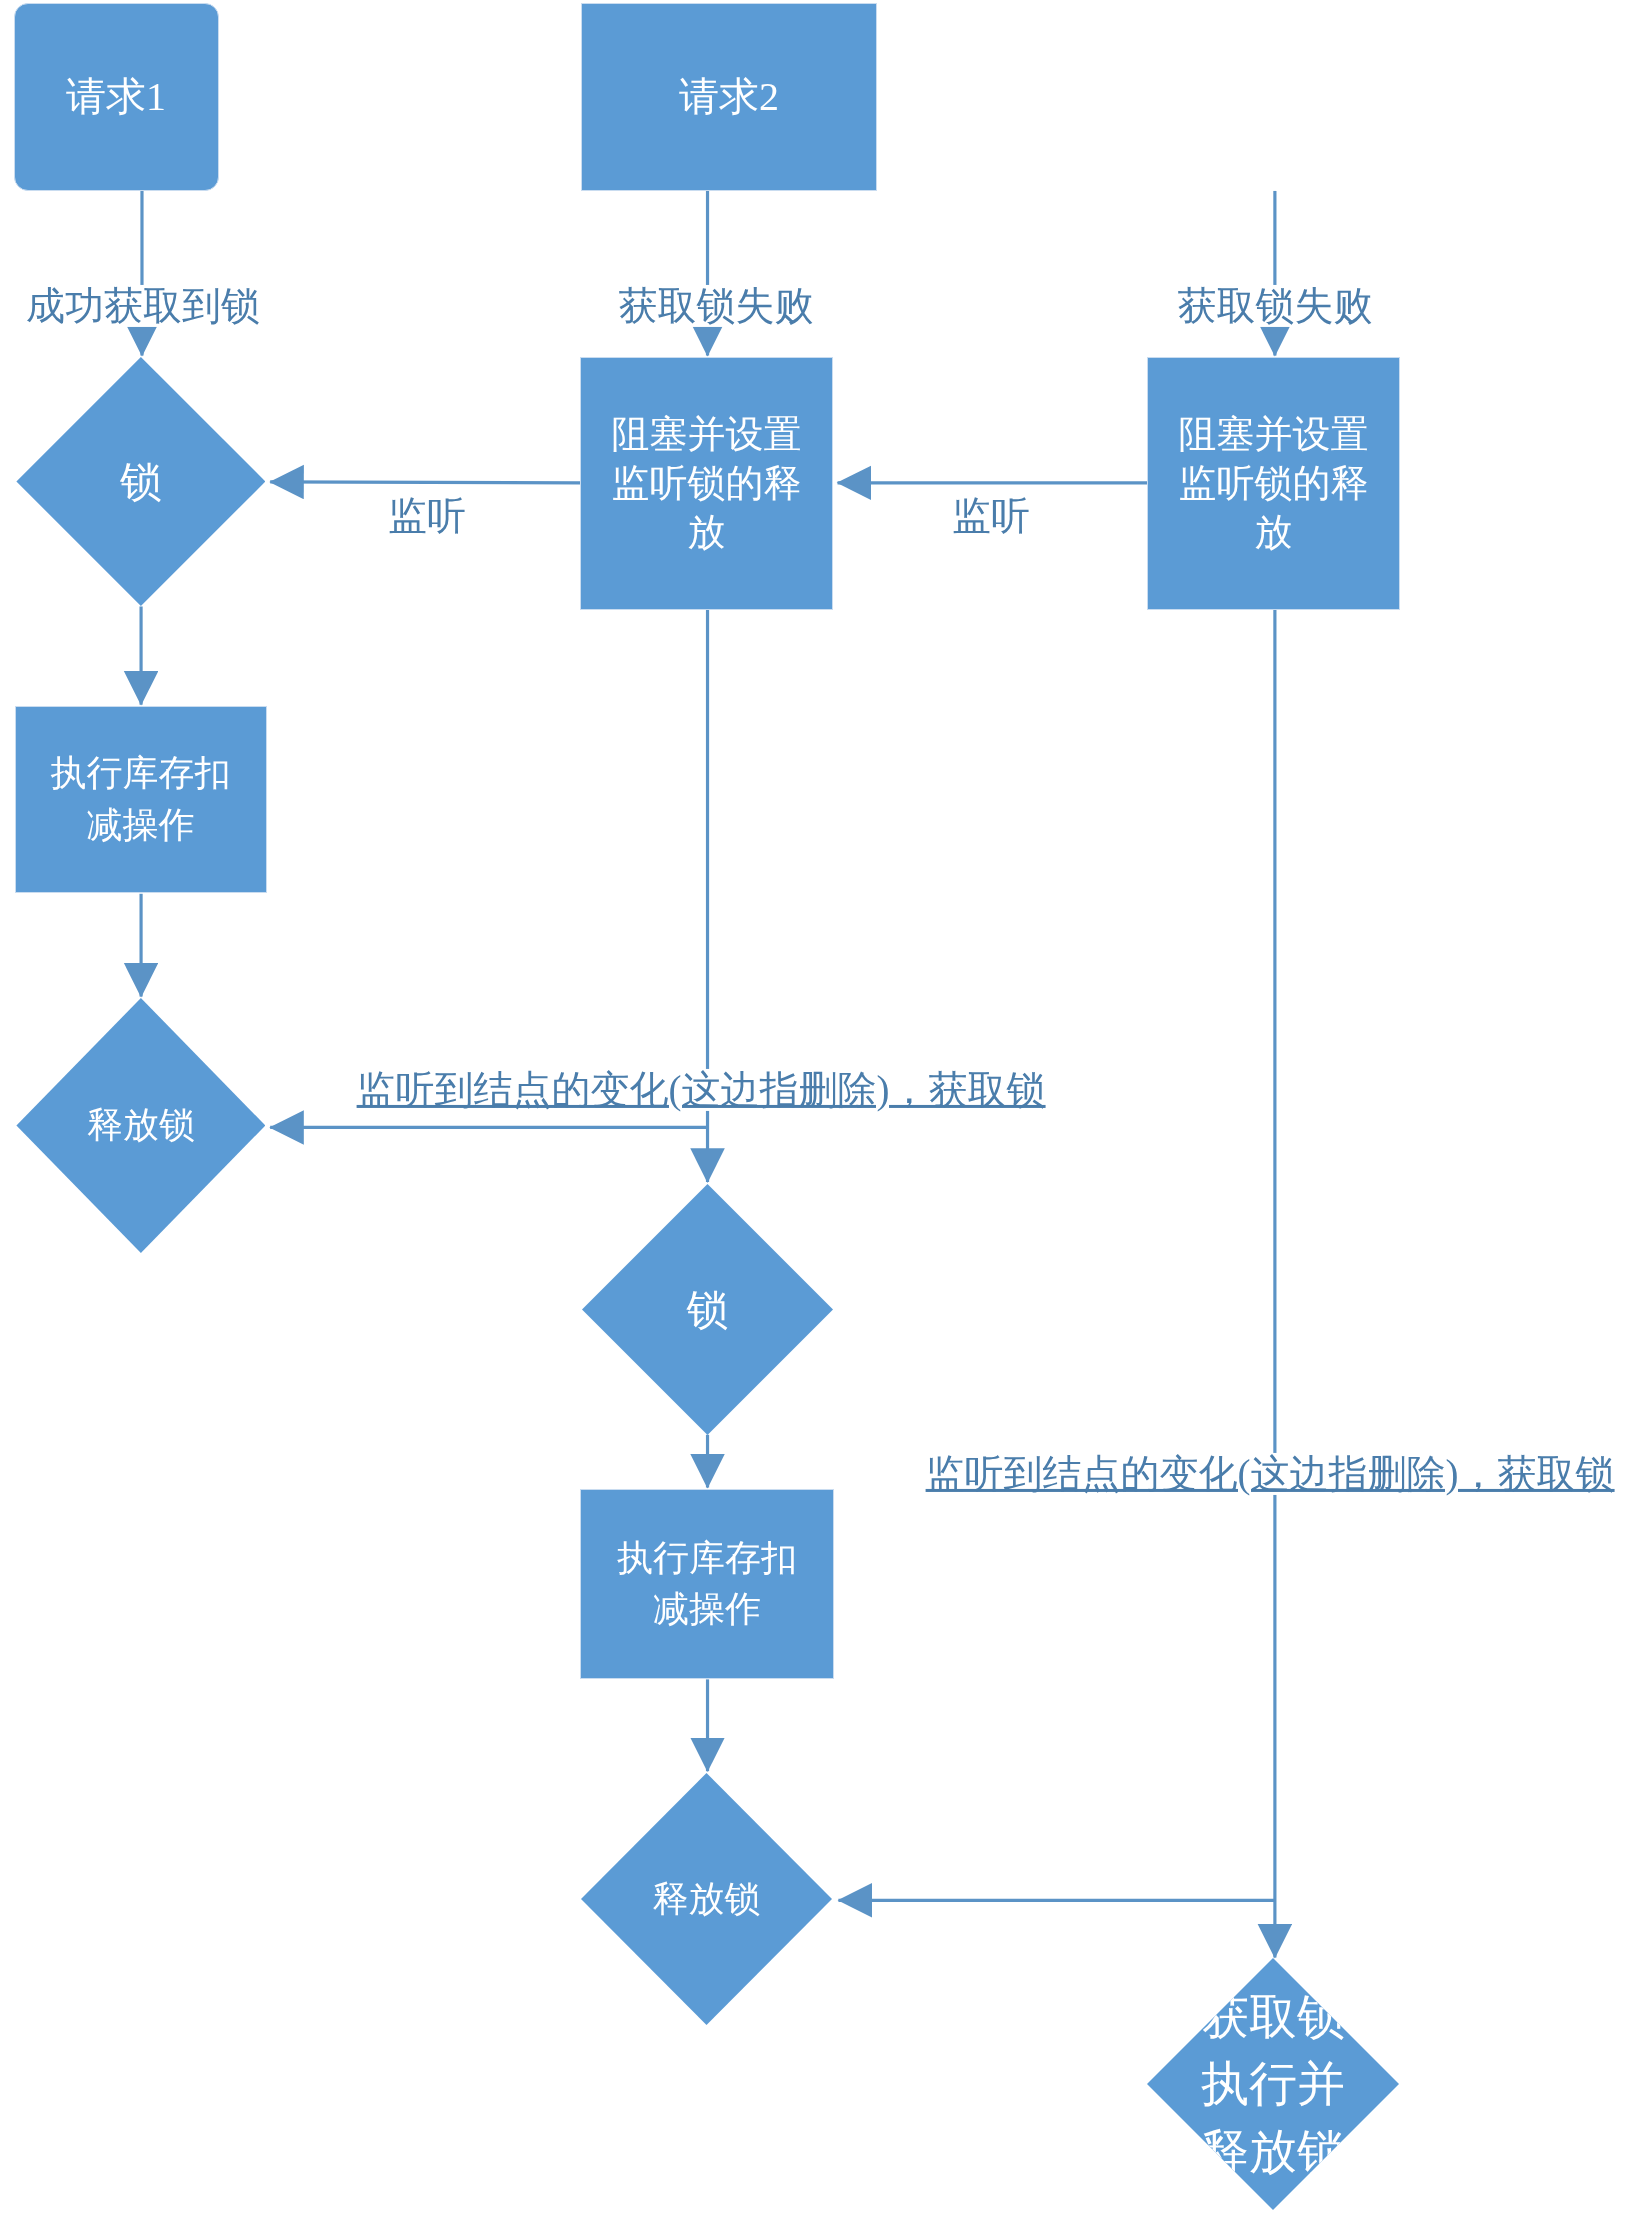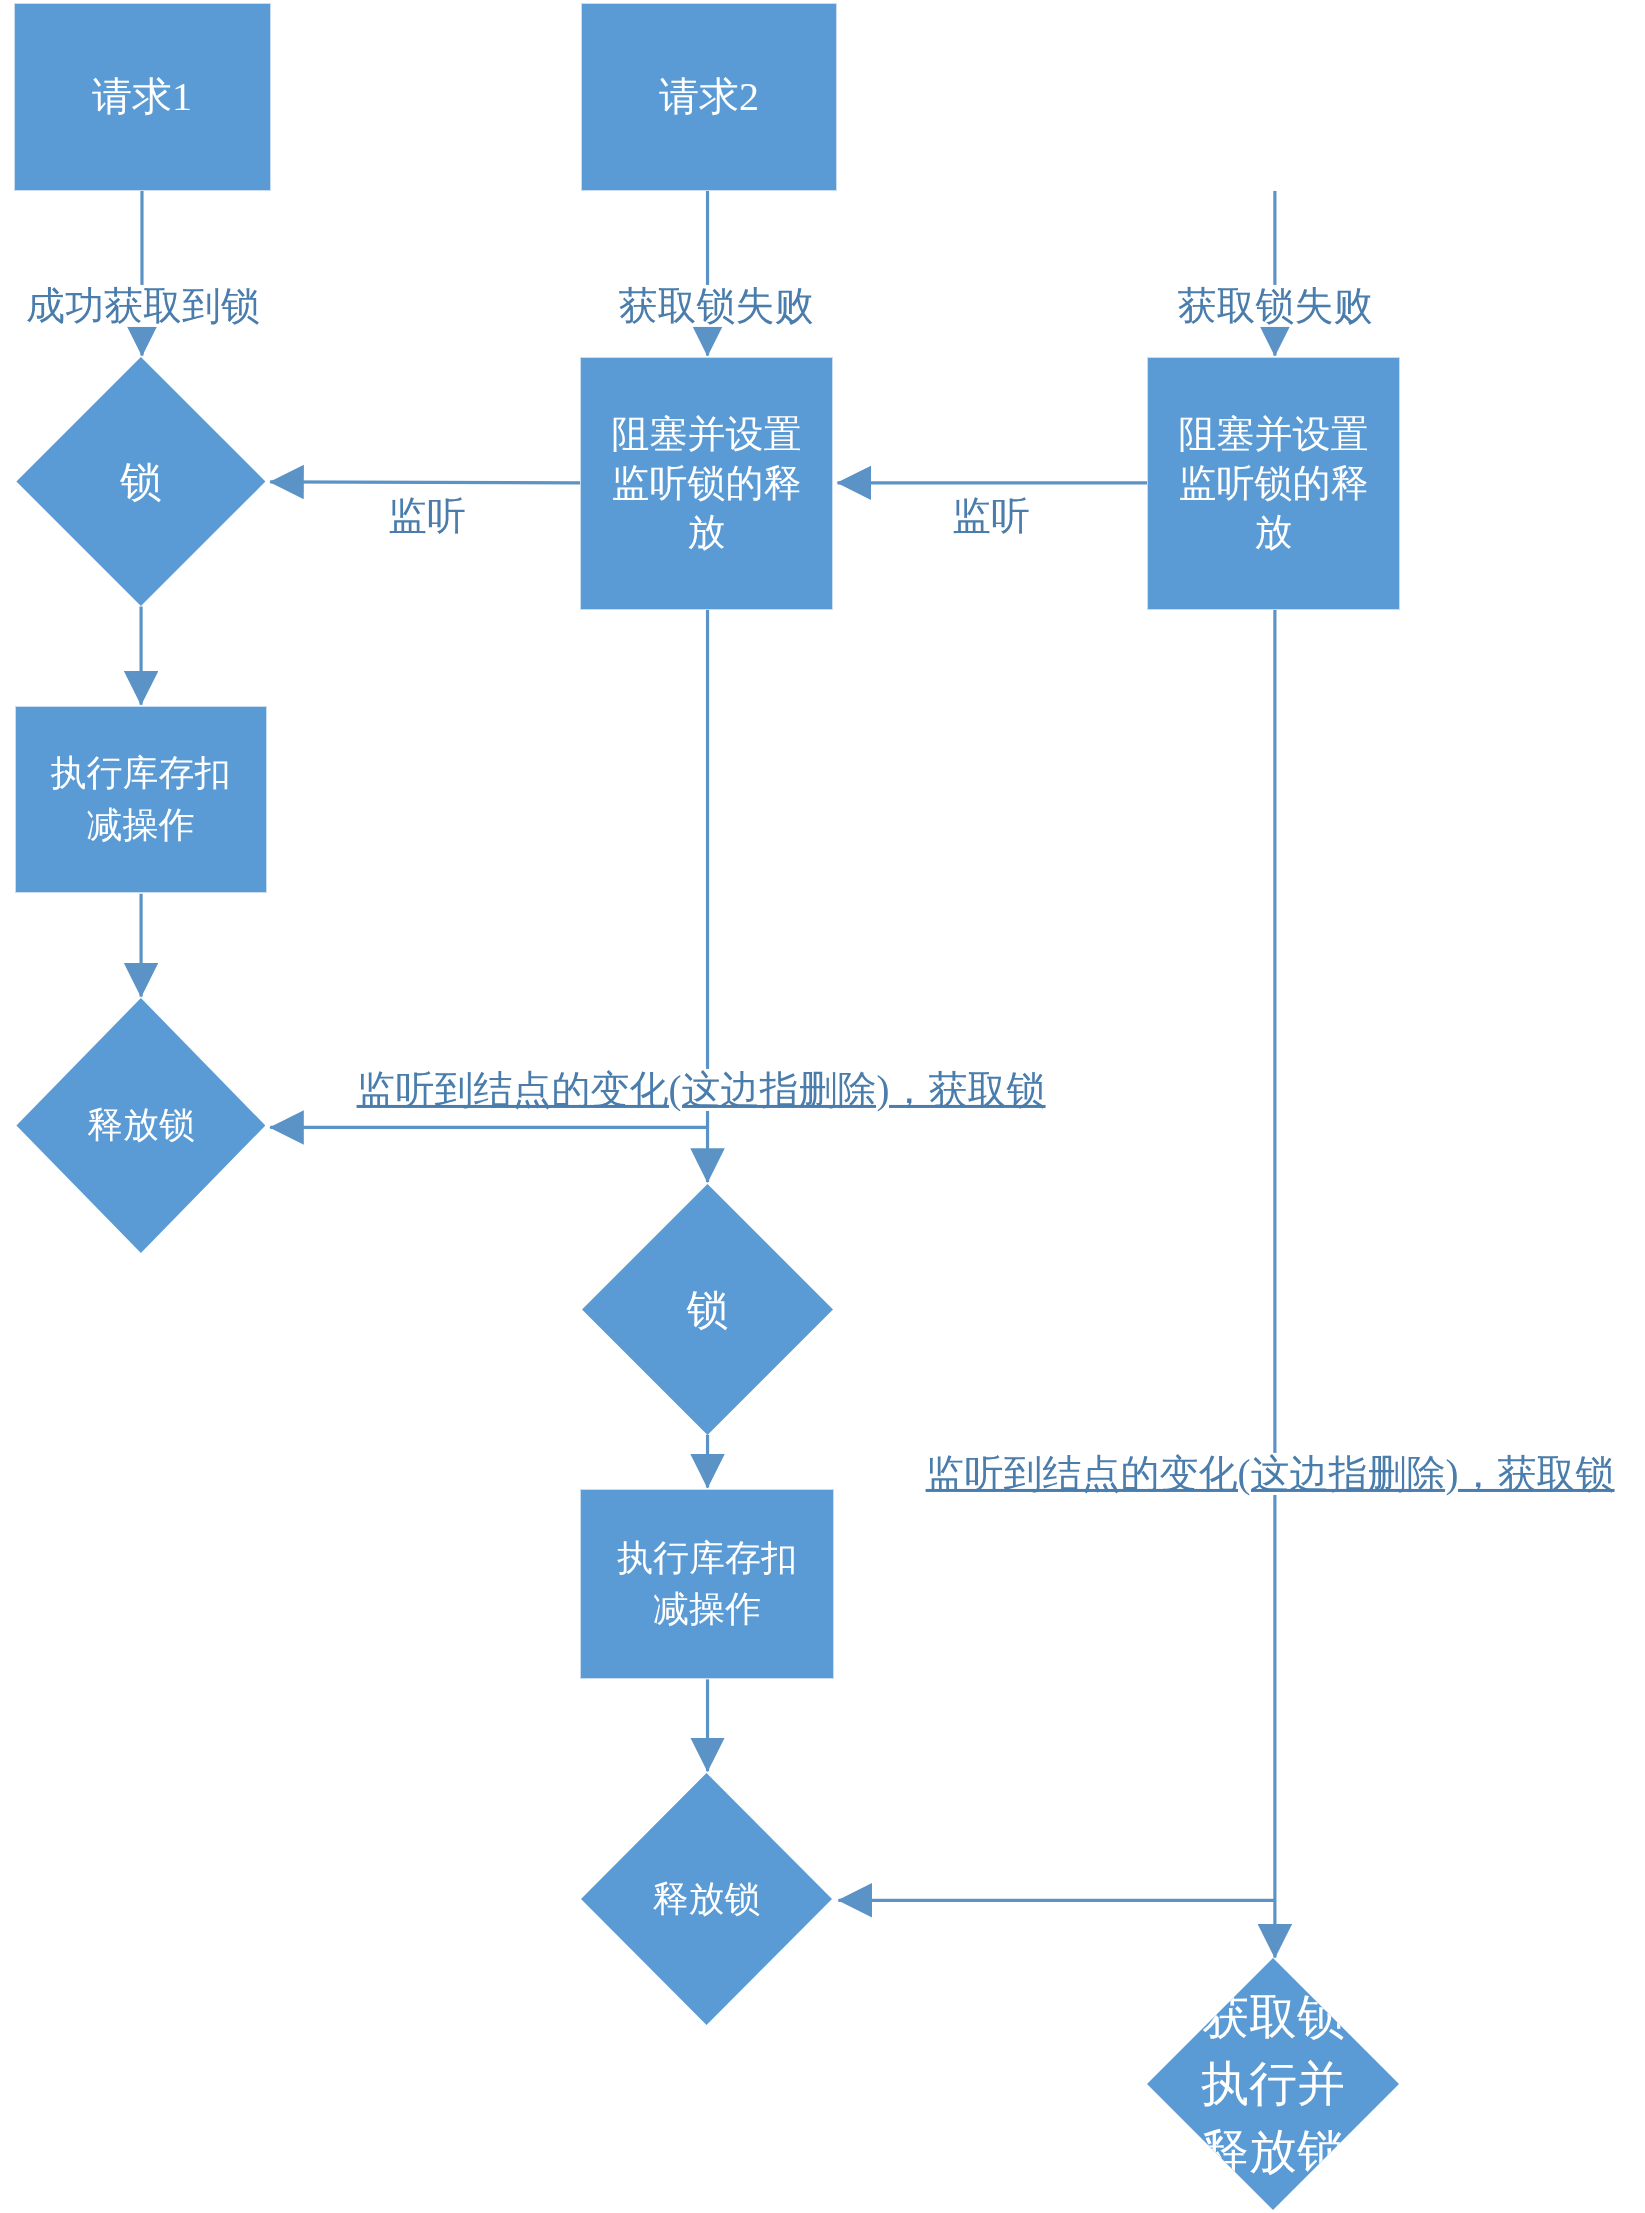--- a/index.html
+++ b/index.html
@@ -65,27 +65,27 @@
     <line class="conn" x1="778" y1="1240" x2="297" y2="1240" marker-end="url(#ah)"></line>
     <line class="conn" x1="778" y1="1578" x2="778" y2="1636" marker-end="url(#ah)"></line>
     <line class="conn" x1="778" y1="1847" x2="778" y2="1948" marker-end="url(#ah)"></line>
 
     <line class="conn" x1="1402" y1="210" x2="1402" y2="391" marker-end="url(#ah)"></line>
     <line class="conn" x1="1262" y1="531" x2="921" y2="531" marker-end="url(#ah)"></line>
     <line class="conn" x1="1402" y1="670" x2="1402" y2="2153" marker-end="url(#ah)"></line>
     <line class="conn" x1="1402" y1="2090" x2="922" y2="2090" marker-end="url(#ah)"></line>
   </svg>
 
-  <div class="node box" style="left:13.6px;top:2.7px;width:257px;height:188px;font-size:40px;">请求1</div>
+  <div class="node box" style="left:13.6px;top:2.7px;width:205px;height:188px;font-size:40px;border-radius:14px;">请求1</div>
   <div class="node diamond" style="left:16.4px;top:357px;width:249px;height:249px;font-size:42px;">锁</div>
   <div class="node box" style="left:14.5px;top:706px;width:252px;height:187px;font-size:36px;line-height:1.42;">执行库存扣
 减操作</div>
   <div class="node diamond" style="left:16.4px;top:998px;width:249px;height:255px;font-size:36px;">释放锁</div>
 
-  <div class="node box" style="left:581px;top:2.7px;width:256px;height:188px;font-size:40px;">请求2</div>
+  <div class="node box" style="left:581px;top:2.7px;width:296px;height:188px;font-size:40px;">请求2</div>
   <div class="node box" style="left:580px;top:357px;width:253px;height:253px;font-size:38px;line-height:1.29;">阻塞并设置
 监听锁的释
 放</div>
   <div class="node diamond" style="left:582px;top:1184px;width:251px;height:251px;font-size:42px;">锁</div>
   <div class="node box" style="left:580px;top:1489px;width:254px;height:190px;font-size:36px;line-height:1.42;">执行库存扣
 减操作</div>
   <div class="node diamond" style="left:581px;top:1773px;width:251px;height:252px;font-size:36px;">释放锁</div>
 
   <div class="node box" style="left:1147px;top:357px;width:253px;height:253px;font-size:38px;line-height:1.29;">阻塞并设置
 监听锁的释

